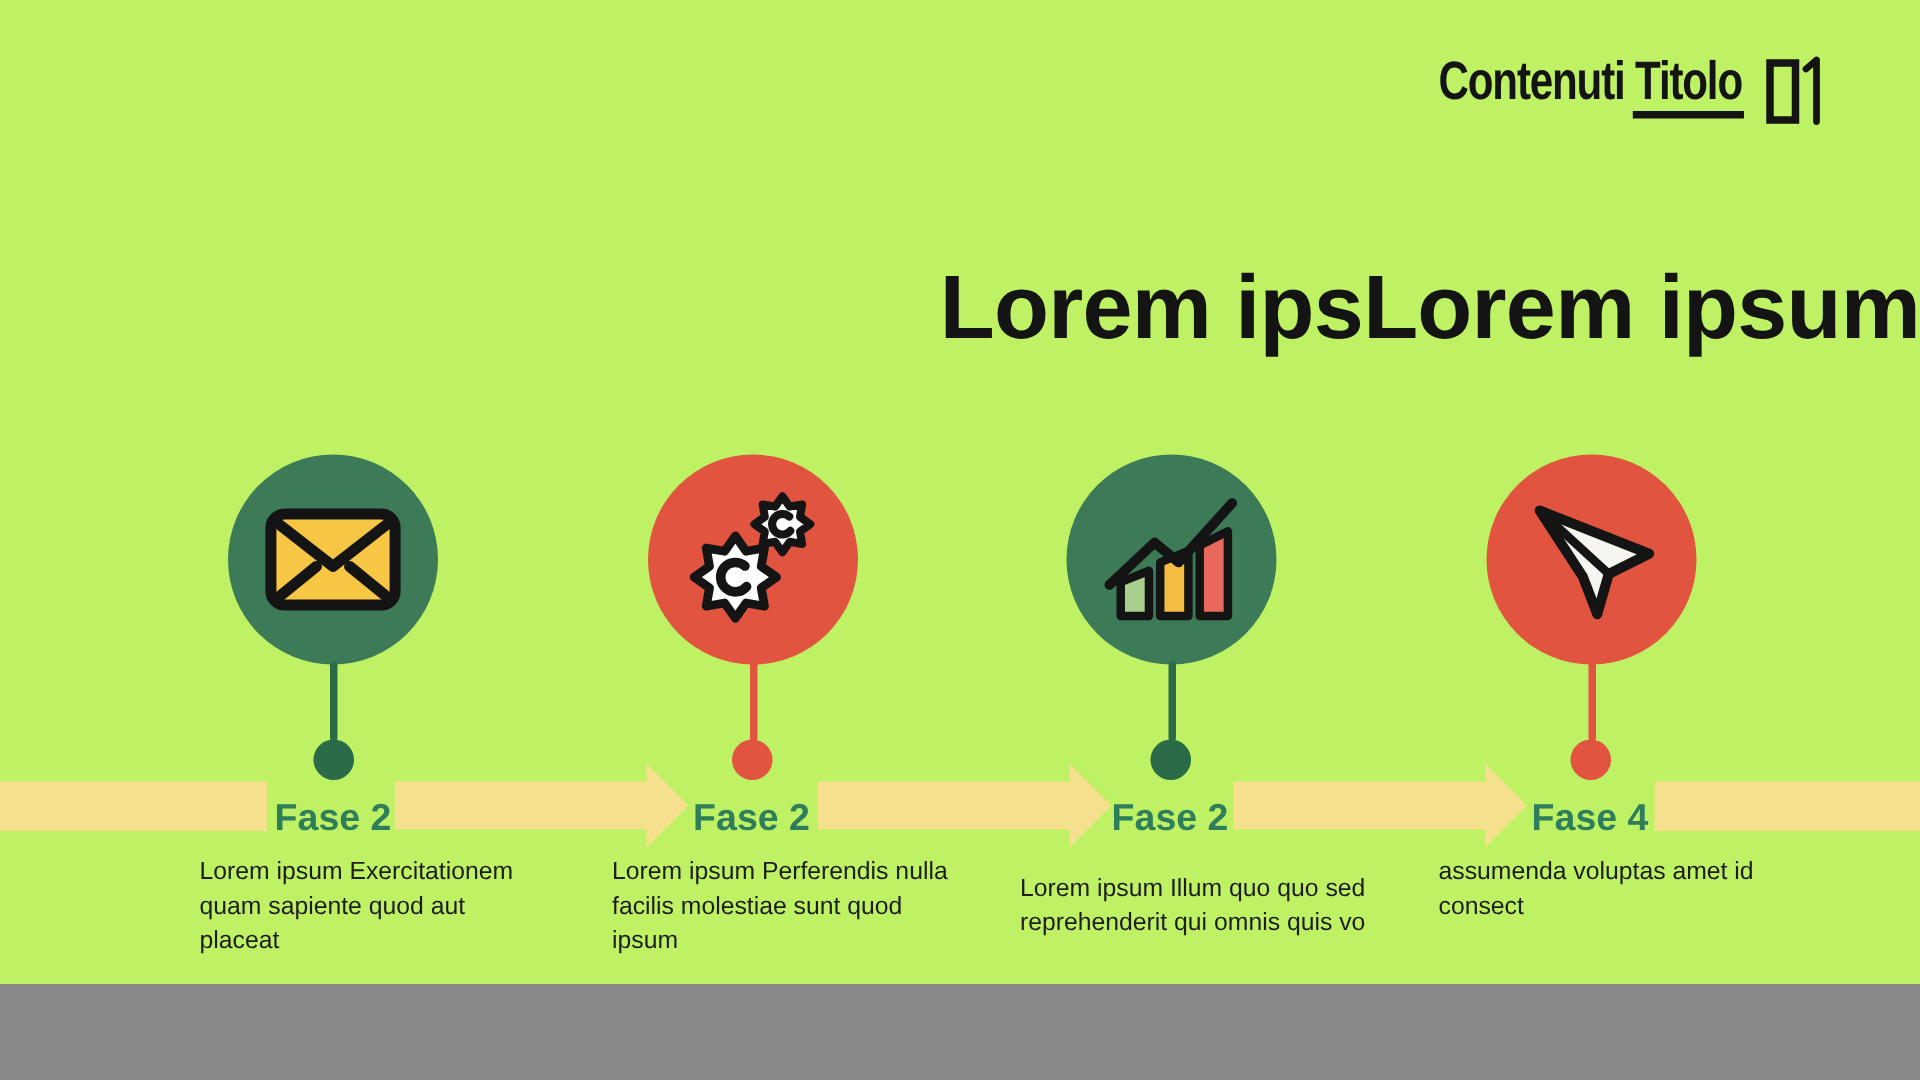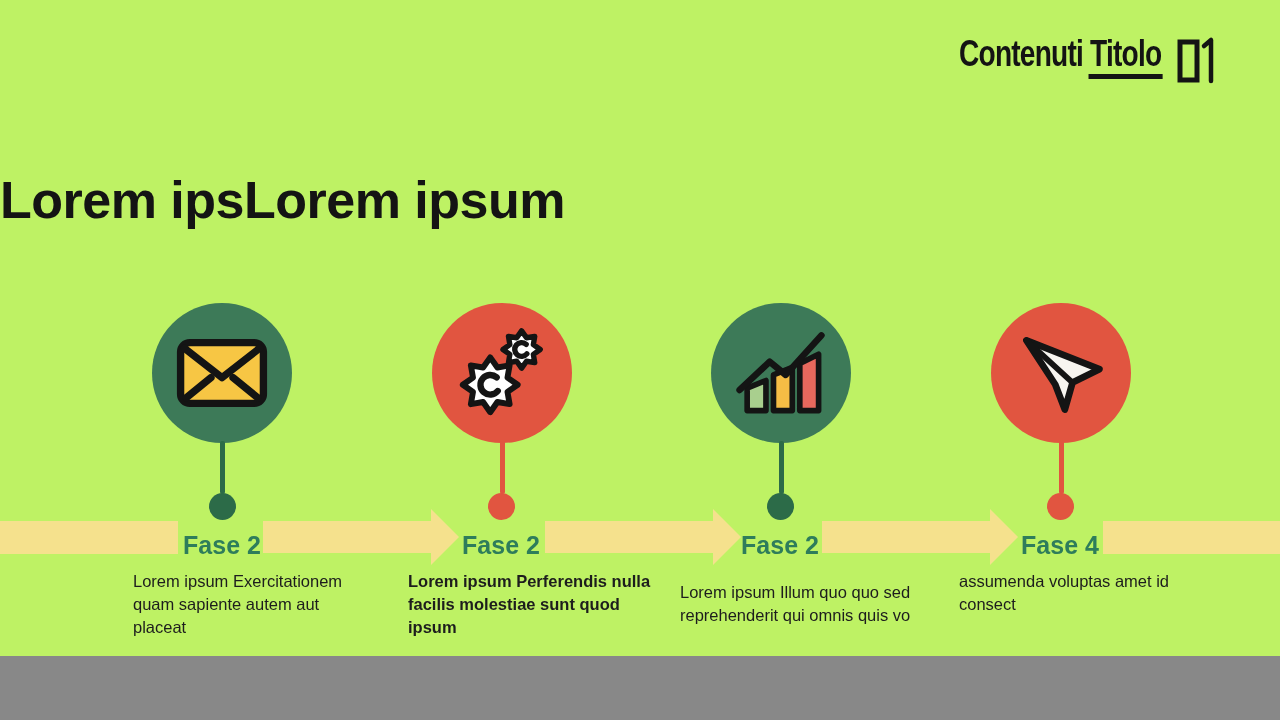--- a/index.html
+++ b/index.html
@@ -13,22 +13,22 @@
   .deck-title{
     font-size:36px;font-weight:800;color:#141414;letter-spacing:-1px;line-height:1;
     white-space:nowrap;transform:scaleX(.78);transform-origin:100% 0;
   }
   .titolo{position:relative;display:inline-block;}
   .titolo-underline{position:absolute;left:-2px;right:-2px;bottom:-7px;height:5px;background:#141414;}
   .page-number-svg{display:block;}
 
   
   .slide-title{
-    position:absolute;left:0;top:172px;width:100%;margin:0;text-align:left;
-    font-size:52px;font-weight:800;color:#141414;letter-spacing:-.5px;line-height:1.1;
+    position:absolute;left:0;top:172px;width:100%;margin:0;text-align:right;
+    font-size:60px;font-weight:800;color:#141414;letter-spacing:-.5px;line-height:1.1;
   }
 
   
   .circle{
     position:absolute;top:303px;width:140px;height:140px;border-radius:50%;
     display:flex;align-items:center;justify-content:center;
   }
   .circle.green{background:#3D7A58;}
   .circle.red{background:#E15540;}
   .c1{left:152px;} .c2{left:432px;} .c3{left:711px;} .c4{left:991px;}
@@ -52,21 +52,21 @@
   .fase{
     position:absolute;top:531px;width:130px;text-align:center;
     font-size:25px;font-weight:700;color:#2E7D5B;line-height:1.15;
   }
   .f1{left:157px;} .f2{left:436px;text-align:center;} .f3{left:715px;} .f4{left:995px;}
 
   
   .desc{position:absolute;font-size:16.5px;line-height:23px;color:#1d1d1d;}
   .desc div{white-space:nowrap;}
   .t1{left:133px;top:570px;}
-  .t2{left:408px;top:570px;font-weight:bold;}
+  .t2{left:408px;top:570px;}
   .t3{left:680px;top:581px;}
   .t4{left:959px;top:570px;}
 
   .icon-svg{display:block;}
 </style>
 </head>
 <body>
 
 <div class="slide">
 
@@ -143,21 +143,21 @@
   </svg>
   <div class="bar bar-end"></div>
 
   <div class="fase f1">Fase 2</div>
   <div class="fase f2">Fase 2</div>
   <div class="fase f3">Fase 2</div>
   <div class="fase f4">Fase 4</div>
 
   <div class="desc t1">
     <div>Lorem ipsum Exercitationem</div>
-    <div>quam sapiente autem aut</div>
+    <div>quam sapiente quod aut</div>
     <div>placeat</div>
   </div>
   <div class="desc t2">
     <div>Lorem ipsum Perferendis nulla</div>
     <div>facilis molestiae sunt quod</div>
     <div>ipsum</div>
   </div>
   <div class="desc t3">
     <div>Lorem ipsum Illum quo quo sed</div>
     <div>reprehenderit qui omnis quis vo</div>

